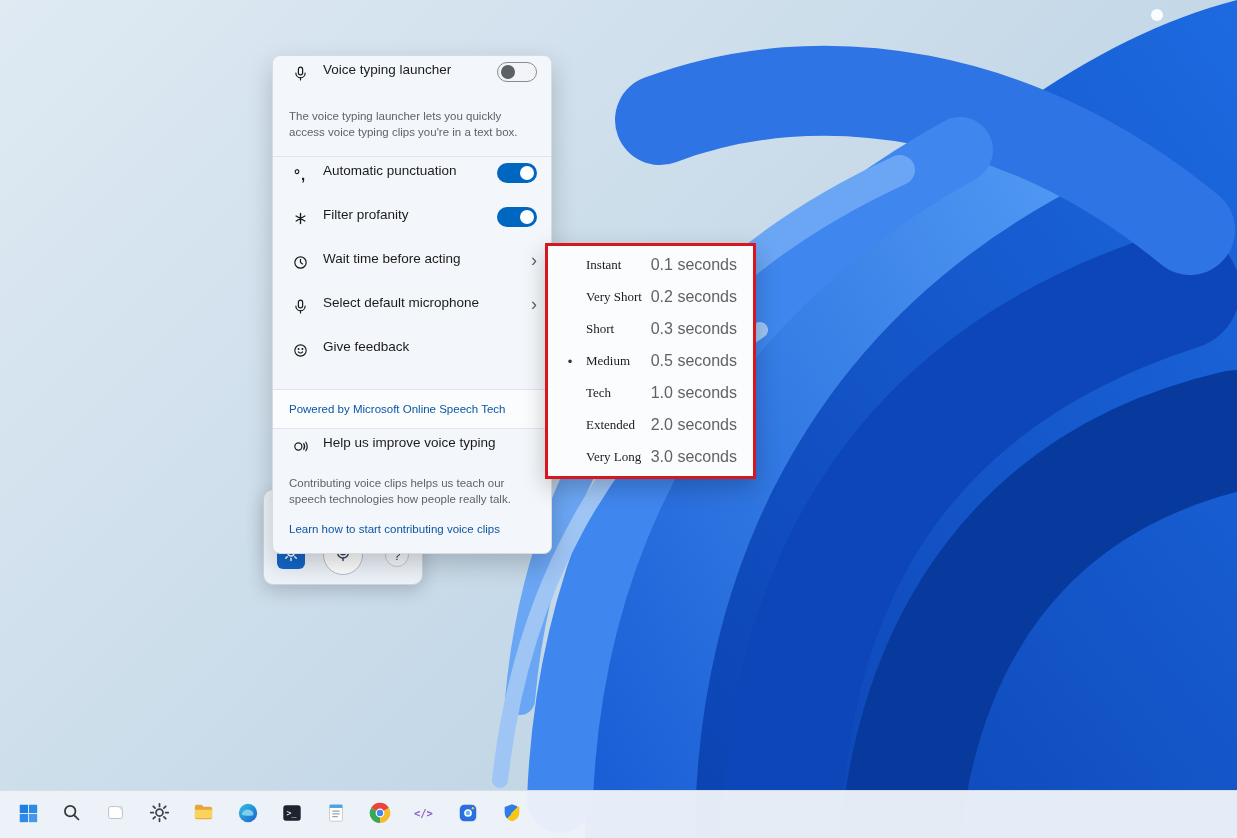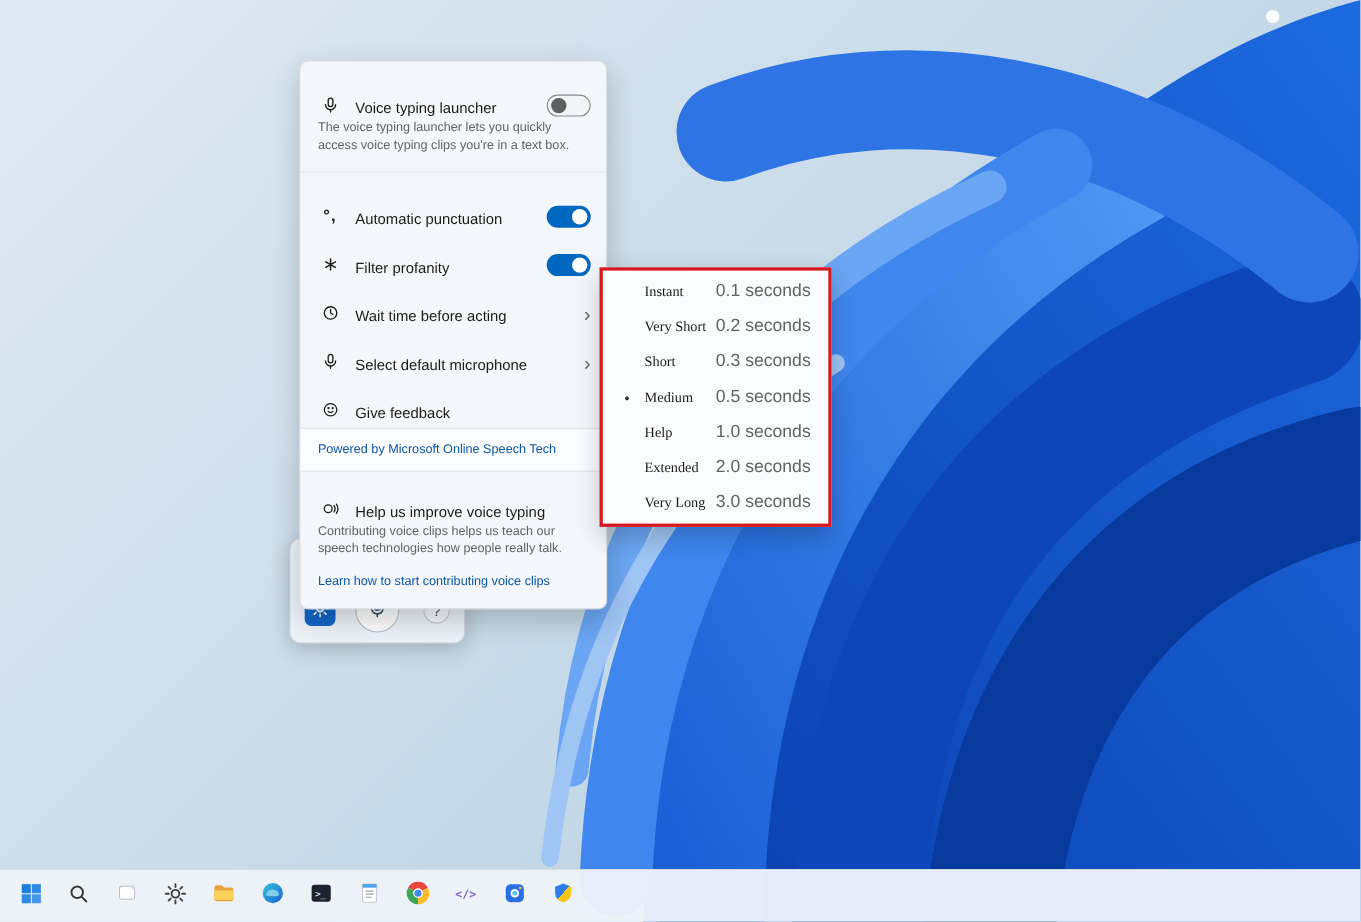--- a/index.html
+++ b/index.html
@@ -21,21 +21,21 @@
   .vt-help-btn { position:absolute; left:121px; top:53px; width:24px; height:24px;
     border:1px solid #c3cad3; border-radius:50%; color:#3c4654; font-size:13px;
     display:flex; align-items:center; justify-content:center; cursor:pointer; background:#f6f9fd; }
 
   
   .panel { position:absolute; left:272px; top:55px; width:280px; z-index:3;
     background:#f3f6fa; border:1px solid #d5dbe2; border-radius:8px;
     box-shadow:0 10px 26px rgba(0,0,0,.20); overflow:hidden; color:#1b1b1b; }
   .section { padding:6px 0; }
   .section + .section { border-top:1px solid #e1e5ea; }
-  .row { display:flex; align-items:flex-end; height:44px; padding:0 14px 0 16px; cursor:pointer; }
+  .row { display:flex; align-items:flex-start; height:44px; padding:0 14px 0 16px; cursor:pointer; }
   .row .ic { width:22px; height:22px; flex:0 0 22px; display:flex; align-items:center;
     justify-content:center; color:#1b1b1b; margin-right:12px; }
   .row .lbl { flex:1; font-size:13.5px; color:#1b1b1b; }
   .chev { color:#5f6368; font-size:18px; line-height:1; padding-left:6px; }
   .desc { padding:2px 18px 10px 16px; font-size:11.5px; line-height:1.4; color:#5f6368; }
   .linkline { padding:6px 18px 12px 16px; font-size:11.5px; color:#0b57a4; cursor:pointer; }
   .powered { padding:13px 18px 13px 16px; font-size:11.5px; color:#0b57a4; background:#fbfcfe; cursor:pointer; }
 
   
   .toggle { width:40px; height:20px; border-radius:10px; position:relative; flex:0 0 40px; cursor:pointer; }
@@ -227,21 +227,21 @@
       <span class="wm-label">Short</span>
       <span class="wm-value">0.3 seconds</span>
     </div>
     <div class="wm-row">
       <span class="wm-bullet">•</span>
       <span class="wm-label">Medium</span>
       <span class="wm-value">0.5 seconds</span>
     </div>
     <div class="wm-row">
       <span class="wm-bullet"></span>
-      <span class="wm-label">Help</span>
+      <span class="wm-label">Tech</span>
       <span class="wm-value">1.0 seconds</span>
     </div>
     <div class="wm-row">
       <span class="wm-bullet"></span>
       <span class="wm-label">Extended</span>
       <span class="wm-value">2.0 seconds</span>
     </div>
     <div class="wm-row">
       <span class="wm-bullet"></span>
       <span class="wm-label">Very Long</span>

